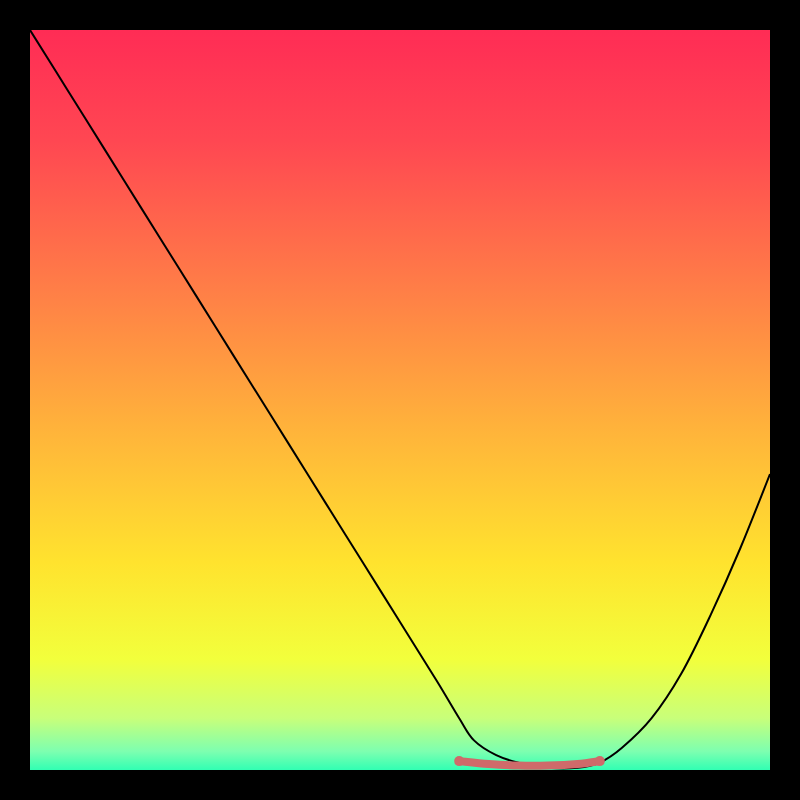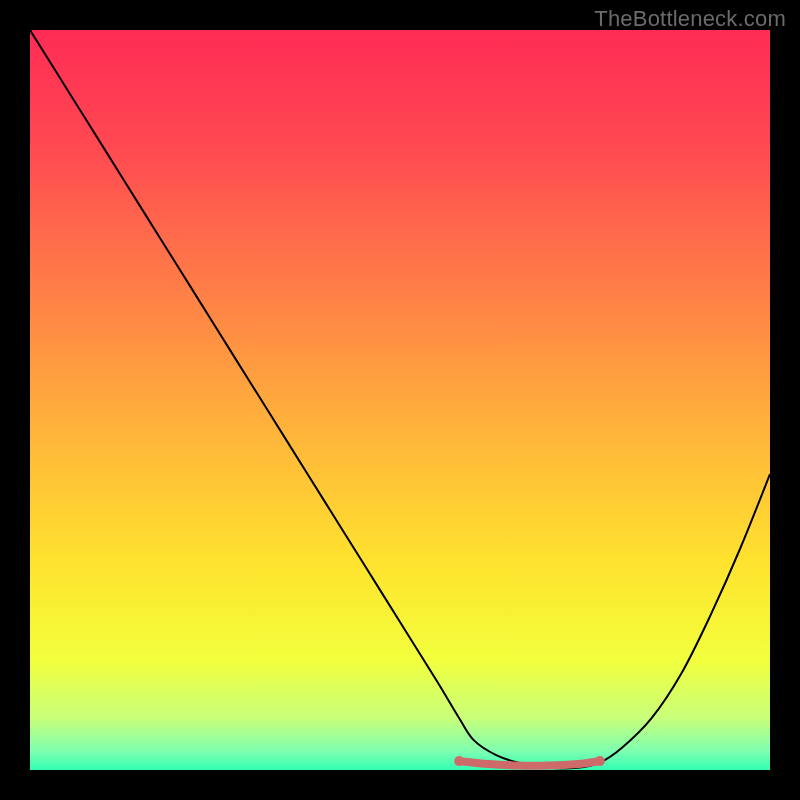--- a/index.html
+++ b/index.html
@@ -35,21 +35,20 @@
     height: 740px;
   }
   svg {
     display: block;
   }
 </style>
 </head>
 <body>
 
 <div class="frame">
-  <div class="watermark">TheBottleneck.com</div>
   <div class="plot-wrap">
     <svg id="chart-svg" width="740" height="740" viewBox="0 0 740 740">
         <defs>
           <linearGradient id="bg-grad" x1="0" y1="0" x2="0" y2="1">
             <stop offset="0%" stop-color="#ff2c55"></stop>
             <stop offset="15%" stop-color="#ff4752"></stop>
             <stop offset="35%" stop-color="#ff7e47"></stop>
             <stop offset="55.00000000000001%" stop-color="#ffb63a"></stop>
             <stop offset="72%" stop-color="#ffe32e"></stop>
             <stop offset="85%" stop-color="#f2ff3c"></stop>

